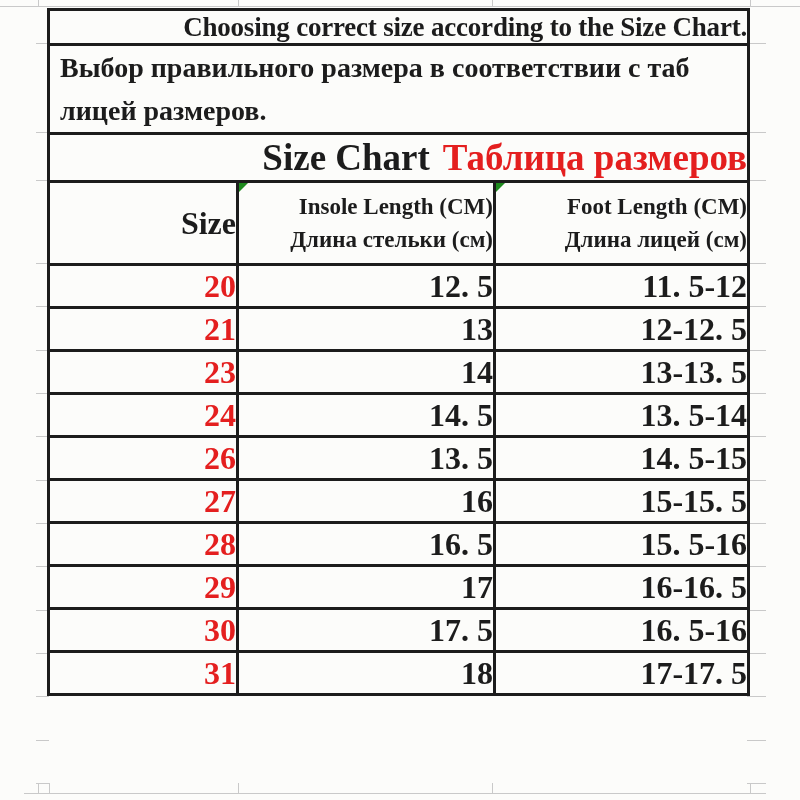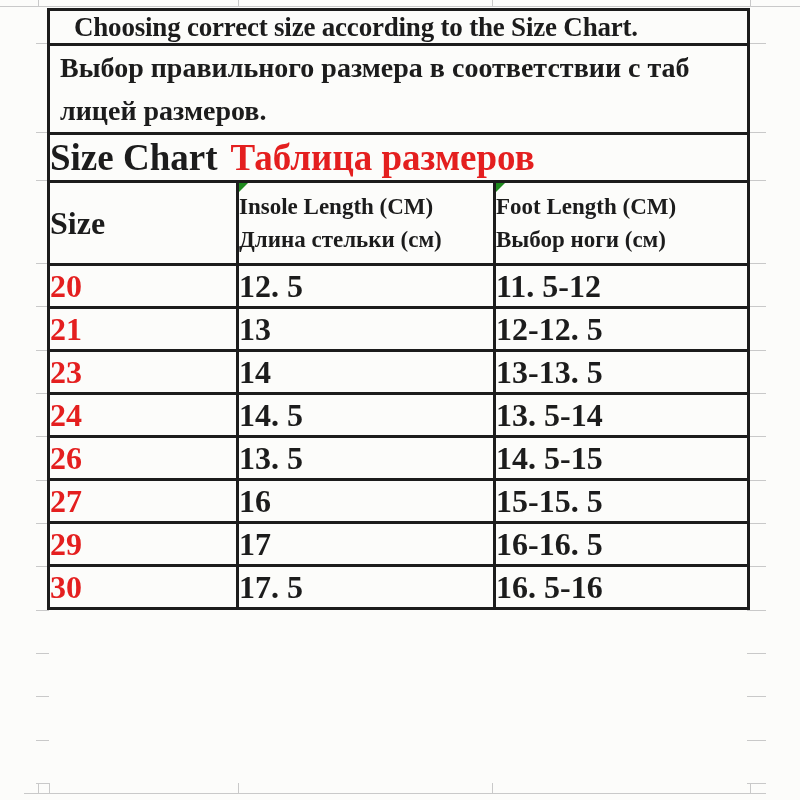--- a/index.html
+++ b/index.html
@@ -22,32 +22,32 @@
   .gl{position:absolute;background:var(--grid);}
   table.size-table{
     position:absolute;left:47px;top:8px;
     border-collapse:collapse;table-layout:fixed;
     width:700px;
     background:transparent;
   }
   .size-table td{
     border:3px solid var(--ink);
     padding:0;
-    text-align:left;
+    text-align:right;
     vertical-align:middle;
     color:var(--ink);
     overflow:visible;
   }
   tr.r-en{height:35px;}
   tr.r-ru{height:89px;}
   tr.r-chart{height:48px;}
   tr.r-head{height:83px;}
   tr.r-data{height:43px;}
   td.cell-title-en{
-    font-size:27px;text-align:left;padding-left:24px;
+    font-size:27px;text-align:right;padding-left:24px;
     letter-spacing:-0.2px;white-space:nowrap;
   }
   td.cell-title-ru{font-size:28px;text-align:left;padding-left:10px;}
   td.cell-title-ru span{display:block;line-height:43px;white-space:nowrap;}
   td.cell-chart-title{font-size:37px;white-space:nowrap;}
   td.cell-chart-title .ru{color:var(--red);margin-left:13px;}
   td.cell-head{font-size:23px;line-height:33px;}
   td.cell-head span.hl{display:block;white-space:nowrap;}
   td.cell-head-size{font-size:32px;}
   td.rel{position:relative;}
@@ -131,21 +131,21 @@
       <tr class="r-head">
         <td class="cell-head cell-head-size">Size</td>
         <td class="cell-head rel">
           <span class="flag"></span>
           <span class="hl">Insole Length (CM)</span>
           <span class="hl">Длина стельки (см)</span>
         </td>
         <td class="cell-head rel">
           <span class="flag"></span>
           <span class="hl">Foot Length (CM)</span>
-          <span class="hl">Выбор ноги (см)</span>
+          <span class="hl">Длина лицей (см)</span>
         </td>
       </tr>
     </thead>
     <tbody>
         <tr class="r-data">
           <td class="size-col">20</td>
           <td>12. 5</td>
           <td>11. 5-12</td>
         </tr>
         <tr class="r-data">
@@ -167,25 +167,35 @@
           <td class="size-col">26</td>
           <td>13. 5</td>
           <td>14. 5-15</td>
         </tr>
         <tr class="r-data">
           <td class="size-col">27</td>
           <td>16</td>
           <td>15-15. 5</td>
         </tr>
         <tr class="r-data">
+          <td class="size-col">28</td>
+          <td>16. 5</td>
+          <td>15. 5-16</td>
+        </tr>
+        <tr class="r-data">
           <td class="size-col">29</td>
           <td>17</td>
           <td>16-16. 5</td>
         </tr>
         <tr class="r-data">
           <td class="size-col">30</td>
           <td>17. 5</td>
           <td>16. 5-16</td>
         </tr>
+        <tr class="r-data">
+          <td class="size-col">31</td>
+          <td>18</td>
+          <td>17-17. 5</td>
+        </tr>
       </tbody>
   </table>
 
 </div>
 
 </body></html>

